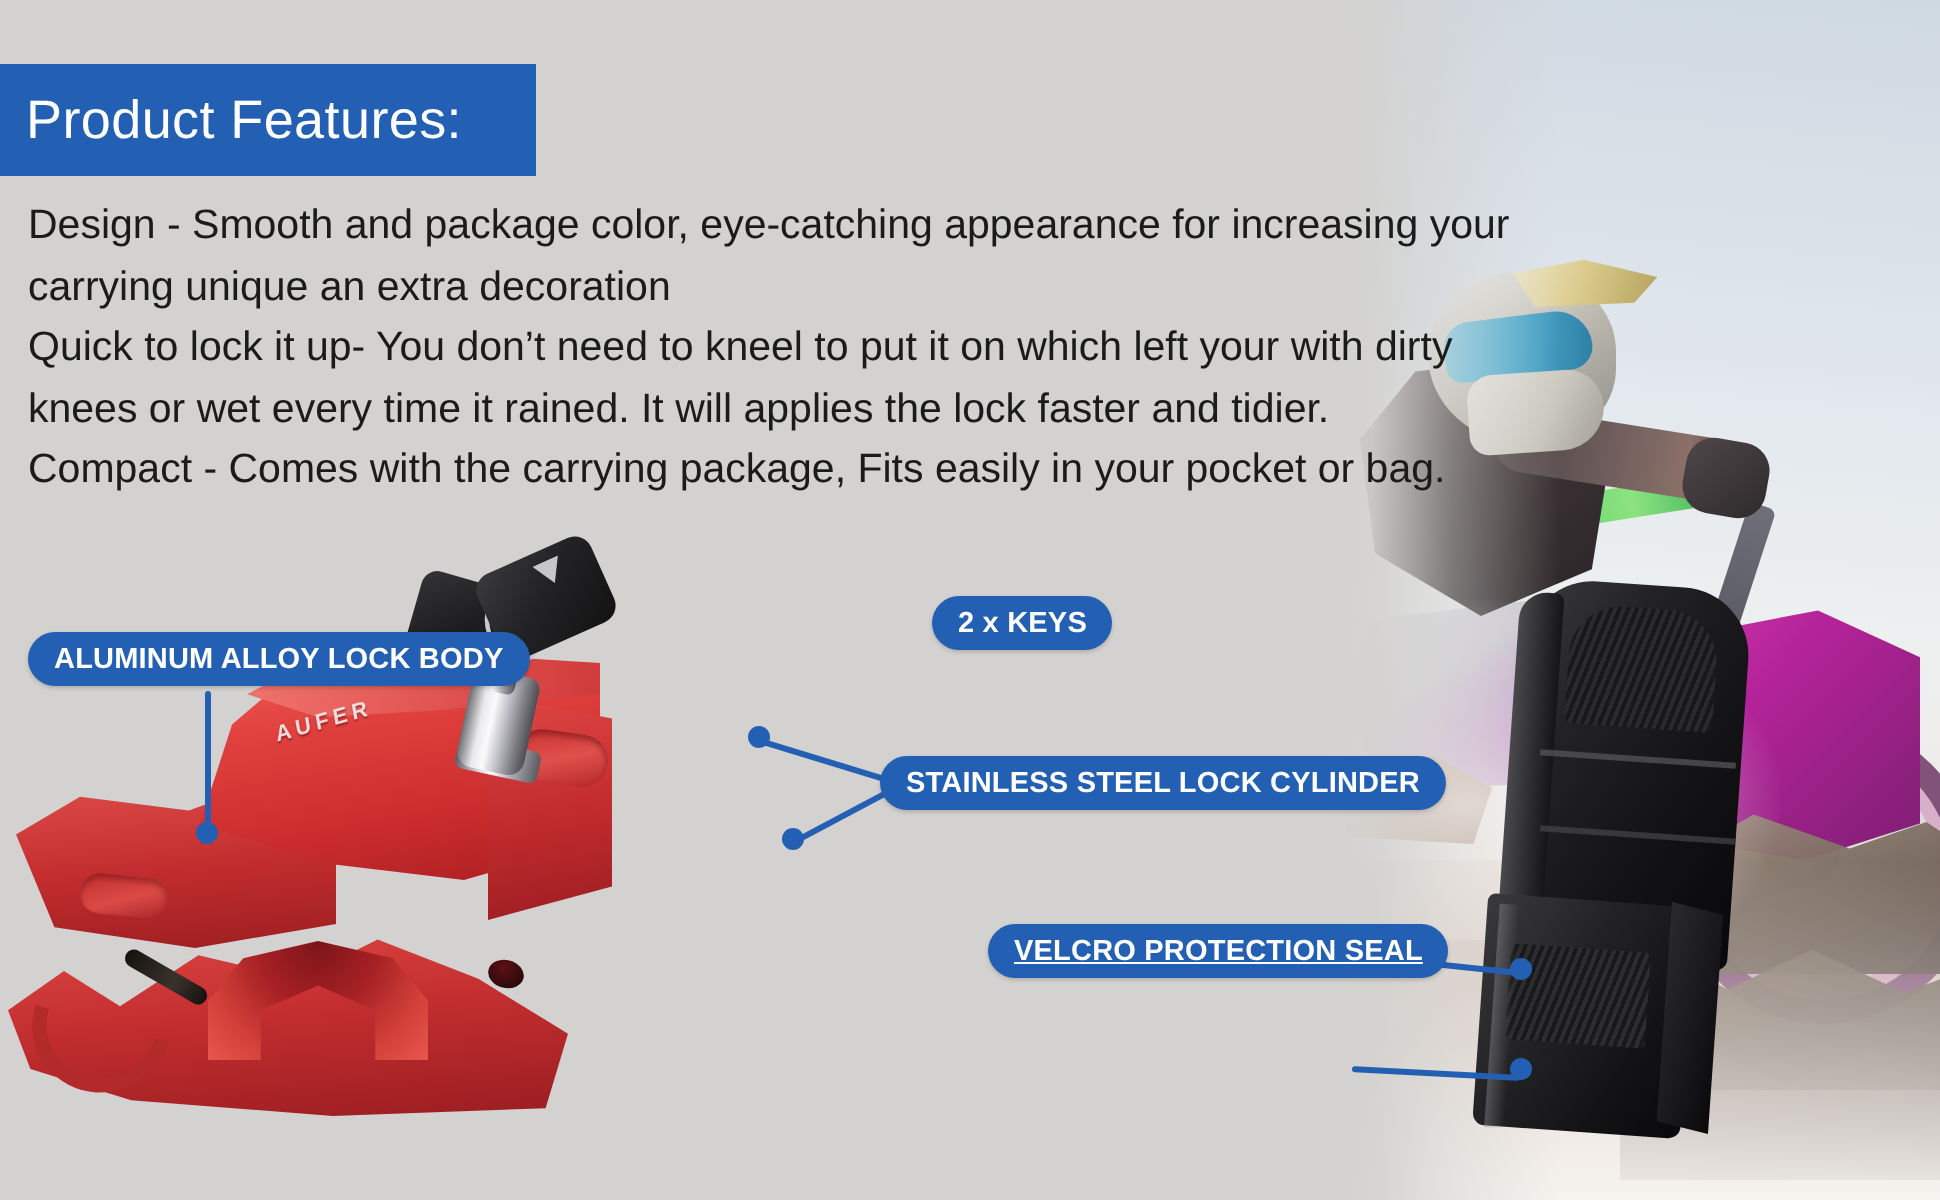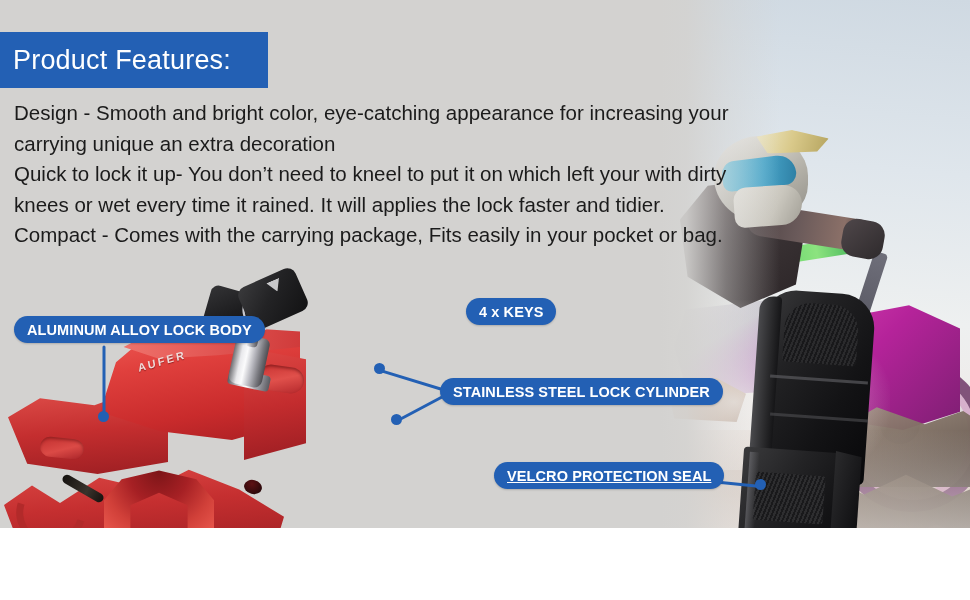--- a/index.html
+++ b/index.html
@@ -7,21 +7,21 @@
     padding: 0;
     background: #ffffff;
   }
   body {
     font-family: "Liberation Sans", sans-serif;
   }
 
   #infographic {
     position: relative;
     width: 970px;
-    height: 528px;
+    height: 600px;
     background: #d3d2d0;
     overflow: hidden;
   }
 
   
   .photo-pane {
     position: absolute;
     top: 0;
     right: 0;
     width: 310px;
@@ -495,21 +495,21 @@
     <div class="dust"></div>
     <div class="dust2"></div>
     <div class="haze-left"></div>
   </div>
 
   <div class="header-band">
     <div class="header-title">Product Features:</div>
   </div>
 
   <div class="features">
-    <div class="feature-line">Design - Smooth and bright color, eye-catching appearance for increasing your</div>
+    <div class="feature-line">Design - Smooth and package color, eye-catching appearance for increasing your</div>
     <div class="feature-line">carrying unique an extra decoration</div>
     <div class="feature-line">Quick to lock it up- You don’t need to kneel to put it on which left your with dirty</div>
     <div class="feature-line">knees or wet every time it rained. It will applies the lock faster and tidier.</div>
     <div class="feature-line">Compact - Comes with the carrying package, Fits easily in your pocket or bag.</div>
   </div>
 
   <div class="lock-stage">
     <div class="lk lock-mid-arm"></div>
     <div class="lk lock-oval-2"></div>
     <div class="lk lock-lower"></div>
@@ -543,21 +543,21 @@
     <div class="velcro-front"></div>
     <div class="pouch-hl"></div>
   </div>
 
   <div class="lead-line" style="left:104px; top:344px; width:70px; transform: rotate(90deg);"></div>
   <div class="lead-dot" style="left:98px; top:411px;"></div>
   <div class="callout" style="left:14px; top:316px;">ALUMINUM ALLOY LOCK BODY</div>
 
   <div class="lead-line" style="left:396px; top:420px; width:76px; transform: rotate(-28deg);"></div>
   <div class="lead-dot" style="left:391px; top:414px;"></div>
-  <div class="callout" style="left:466px; top:298px;">4 x KEYS</div>
+  <div class="callout" style="left:466px; top:298px;">2 x KEYS</div>
 
   <div class="lead-line" style="left:380px; top:369px; width:82px; transform: rotate(17deg);"></div>
   <div class="lead-dot" style="left:374px; top:363px;"></div>
   <div class="callout" style="left:440px; top:378px;">STAINLESS STEEL LOCK CYLINDER</div>
 
   <div class="lead-line" style="left:712px; top:480px; width:48px; transform: rotate(6deg);"></div>
   <div class="lead-dot" style="left:755px; top:479px;"></div>
   <div class="callout" style="left:494px; top:462px;text-decoration:underline;">VELCRO PROTECTION SEAL</div>
 
   <div class="lead-line" style="left:676px; top:533px; width:84px; transform: rotate(3deg);"></div>

